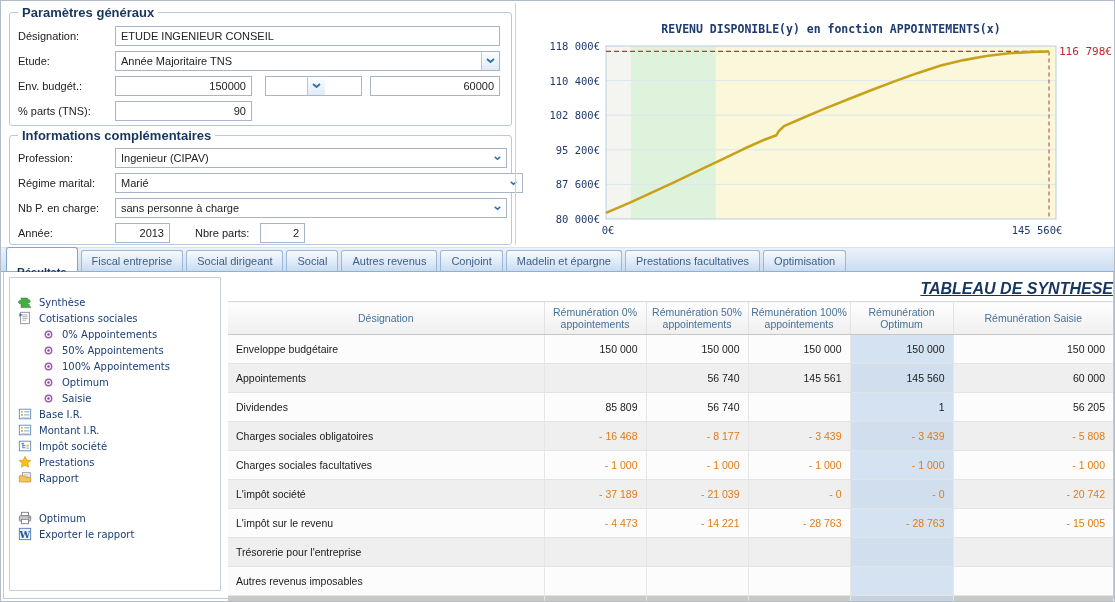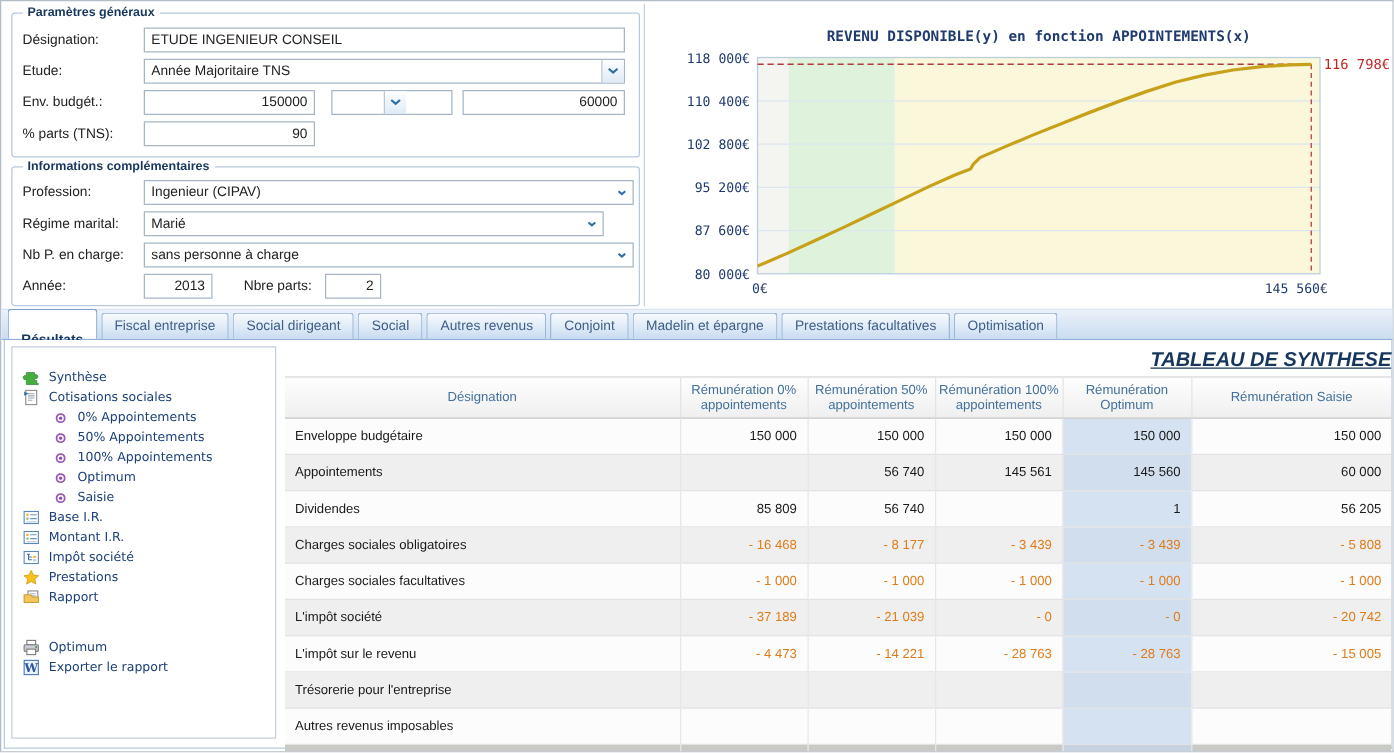--- a/index.html
+++ b/index.html
@@ -1,21 +1,21 @@
 <!DOCTYPE html>
 <html><head>
 <meta charset="utf-8">
 <style>
   html,body{margin:0;padding:0;background:#fff;}
   .app{position:relative;width:1115px;height:602px;background:#fff;overflow:hidden;
        font-family:"Liberation Sans",sans-serif;font-size:11px;color:#222;
        border:1px solid #B3BDC9;box-sizing:border-box;}
   
   fieldset{position:absolute;border:1px solid #B7C9DE;border-radius:3px;margin:0;padding:0;background:#fff;}
-  legend{color:#17365D;font-weight:bold;font-size:10px;padding:0 4px;margin-left:8px;}
+  legend{color:#17365D;font-weight:bold;font-size:13px;padding:0 4px;margin-left:8px;}
   .f-row{position:absolute;height:20px;line-height:20px;}
   .f-label{position:absolute;left:8px;color:#222;}
   .tbox{position:absolute;box-sizing:border-box;height:20px;border:1px solid #A6B6C6;background:#fff;
         font-family:"Liberation Sans",sans-serif;font-size:11px;color:#222;padding:0 5px;margin:0;}
   input.tbox{outline:none;}
   .num{text-align:right;}
   .fakeselect{display:flex;align-items:center;cursor:default;}
   .fakeselect .sel-txt{flex:1;overflow:hidden;white-space:nowrap;}
   .sel-btn{width:17px;height:18px;margin-right:-5px;display:flex;align-items:center;justify-content:center;
            background:linear-gradient(#FDFEFF,#DFEAF6);border-left:1px solid #B9C8D8;}
@@ -109,21 +109,21 @@
         <span class="sel-txt">Ingenieur (CIPAV)</span>
         <span class="sel-mini">
           <svg width="7" height="5" viewBox="0 0 9 6">
               <path d="M1 1l3.5 3L8 1" stroke="#2E6DA8" stroke-width="2" fill="none"></path>
             </svg>
         </span>
       </div>
     </div>
     <div class="f-row" style="top:30px;left:0;right:0;">
       <span class="f-label">Régime marital:</span>
-      <div class="tbox fakeselect" style="left:105px;width:368px;">
+      <div class="tbox fakeselect" style="left:105px;width:408px;">
         <span class="sel-txt">Marié</span>
         <span class="sel-mini">
           <svg width="7" height="5" viewBox="0 0 9 6">
               <path d="M1 1l3.5 3L8 1" stroke="#2E6DA8" stroke-width="2" fill="none"></path>
             </svg>
         </span>
       </div>
     </div>
     <div class="f-row" style="top:55px;left:0;right:0;">
       <span class="f-label">Nb P. en charge:</span>

